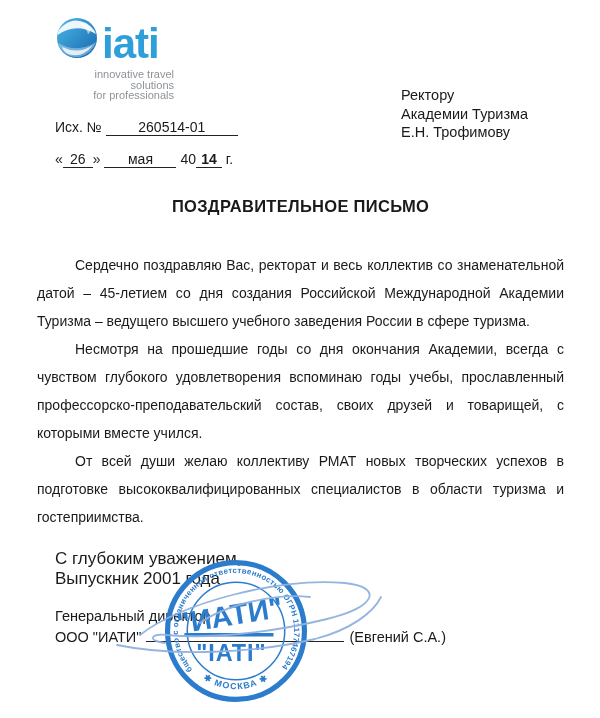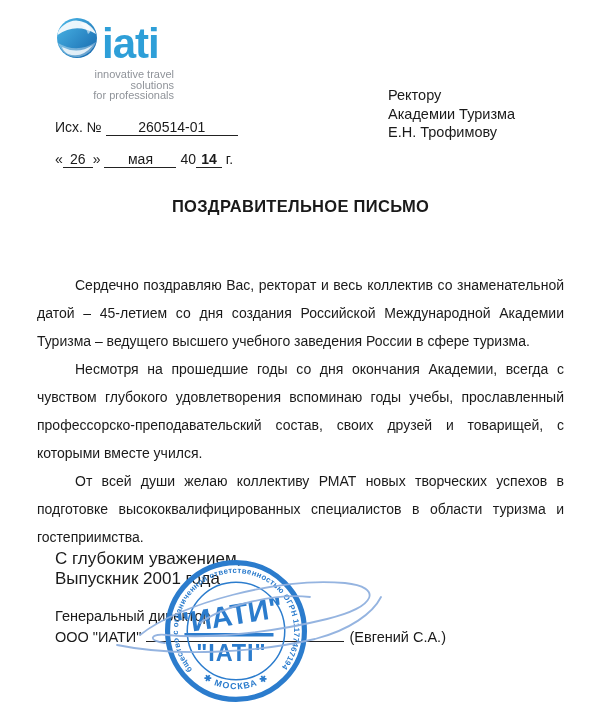--- a/index.html
+++ b/index.html
@@ -23,24 +23,24 @@
   .tagline{margin-top:7px;text-align:right;font-size:11px;line-height:10.5px;color:var(--tagline-gray);}
   
   .ref{position:absolute;left:55px;top:88px;font-size:14px;margin-top:31px;}
   .ref-line2{margin-top:15px;}
   .u{display:inline-block;border-bottom:1.2px solid #222;text-align:center;height:17px;}
   .u-num{width:132px;}
   .u-day{width:30px;}
   .u-month{width:72px;}
   .u-year{width:26px;font-weight:bold;}
   
-  .recipient{position:absolute;left:388px;top:86px;font-size:14.5px;line-height:18.5px;}
+  .recipient{position:absolute;left:401px;top:86px;font-size:14.5px;line-height:18.5px;}
   
   .content{position:absolute;left:37px;top:197px;width:527px;}
-  .title{text-align:center;font-weight:bold;font-size:16.5px;letter-spacing:.3px;margin-bottom:55px;}
+  .title{text-align:center;font-weight:bold;font-size:16.5px;letter-spacing:.3px;margin-bottom:35px;}
   .salutation{text-align:center;font-size:14.5px;line-height:28px;}
   .content p{margin:0;text-align:justify;text-indent:38px;font-size:14px;line-height:28px;}
   
   .closing{position:absolute;left:55px;top:549px;font-size:17px;line-height:20px;}
   .signblock{position:absolute;left:55px;top:606px;font-size:14.5px;line-height:21px;}
   .sign-row{white-space:nowrap;}
   .sig-line{display:inline-block;width:198px;height:13px;border-bottom:1.3px solid #222;margin:0 1px;}
   
   .stamp-svg{position:absolute;left:160px;top:556px;width:152px;height:150px;pointer-events:none;}
   .sig-svg{position:absolute;left:105px;top:563px;width:300px;height:105px;pointer-events:none;}

